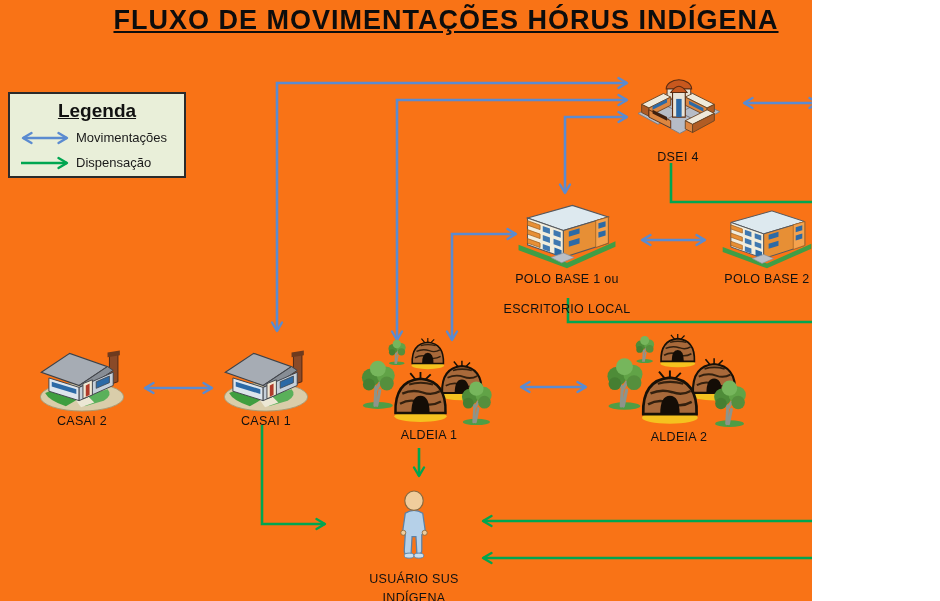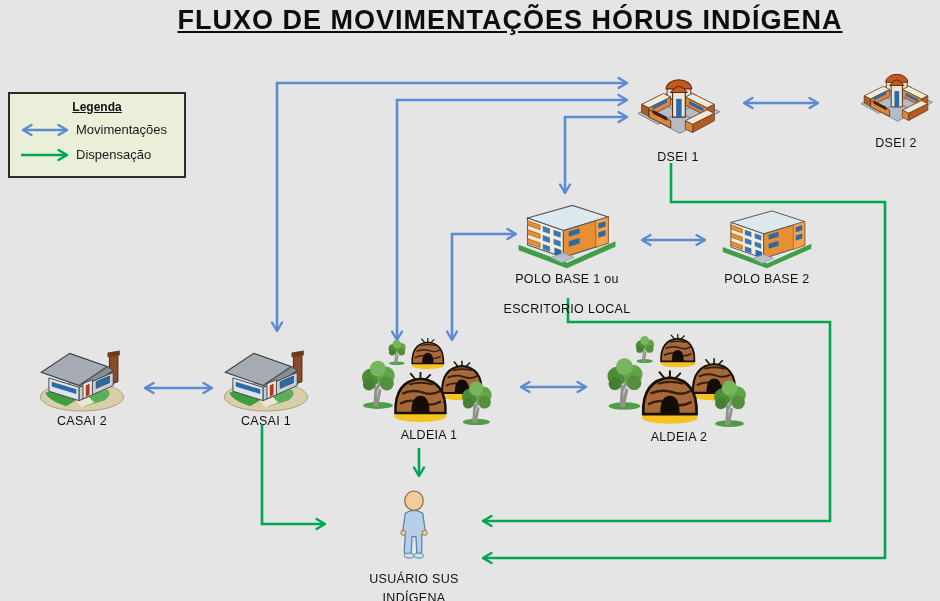--- a/index.html
+++ b/index.html
@@ -1,30 +1,30 @@
 <!DOCTYPE html>
 <html><head>
 <meta charset="utf-8">
 <style>
   html,body{margin:0;padding:0;background:#fff;}
   body{font-family:"Liberation Sans",sans-serif;}
-  .canvas{position:relative;width:940px;height:601px;background:#e5e5e5;overflow:hidden;}
+  .canvas{position:relative;width:812px;height:601px;background:#f97316;overflow:hidden;}
   .title{position:absolute;top:5px;left:80px;right:0;text-align:center;
          font-size:27px;font-weight:bold;letter-spacing:1px;color:#0d0d0d;
          text-decoration:underline;white-space:nowrap;}
   .edges{position:absolute;left:0;top:0;}
   .edge-b{stroke:#5b8bd0;stroke-width:2.6;fill:none;}
   .edge-g{stroke:#00a651;stroke-width:2.6;fill:none;}
   .node{position:absolute;display:flex;flex-direction:column;align-items:center;}
   .nlabel{font-size:12.5px;font-weight:normal;letter-spacing:.3px;color:#111;
           text-align:center;line-height:1.18;margin-top:2px;white-space:nowrap;}
   .legend{position:absolute;left:8px;top:92px;width:178px;height:86px;background:#e9efd9;
           border:2px solid #2b2b2b;box-sizing:border-box;padding:6px 8px 2px 8px;}
   .legend-title{text-align:center;font-weight:bold;text-decoration:underline;
-                font-size:12px;color:#111;margin-bottom:8px;}
+                font-size:19px;color:#111;margin-bottom:8px;}
   .lrow{display:flex;align-items:center;gap:4px;margin-bottom:10px;}
   .lrow span{font-size:13px;color:#1a1a1a;}
   .defs-holder{position:absolute;width:0;height:0;overflow:hidden;}
 </style>
 </head>
 <body>
 
 <div class="canvas">
 
   <svg class="defs-holder" aria-hidden="true">
@@ -180,21 +180,21 @@
     <path class="edge-g" d="M671 163 L671 202 L885 202 L885 558 L483 558" marker-end="url(#mG)"></path>
     <path class="edge-g" d="M568 298 L568 322 L830 322 L830 521 L483 521" marker-end="url(#mG)"></path>
     <path class="edge-g" d="M419 448 L419 476" marker-end="url(#mG)"></path>
     <path class="edge-g" d="M262 425 L262 524 L325 524" marker-end="url(#mG)"></path>
   </svg>
 
   <div class="node" style="left:632px;top:68px;width:92px">
     <svg width="92" height="80" viewBox="0 0 100 88">
         <use href="#g-dsei"></use>
       </svg>
-    <div class="nlabel">DSEI 1</div>
+    <div class="nlabel">DSEI 4</div>
   </div>
 
   <div class="node" style="left:852px;top:64px;width:88px">
     <svg width="88" height="70" viewBox="0 0 100 88">
         <use href="#g-dsei"></use>
       </svg>
     <div class="nlabel">DSEI 2</div>
   </div>
 
   <div class="node" style="left:500px;top:200px;width:134px">

